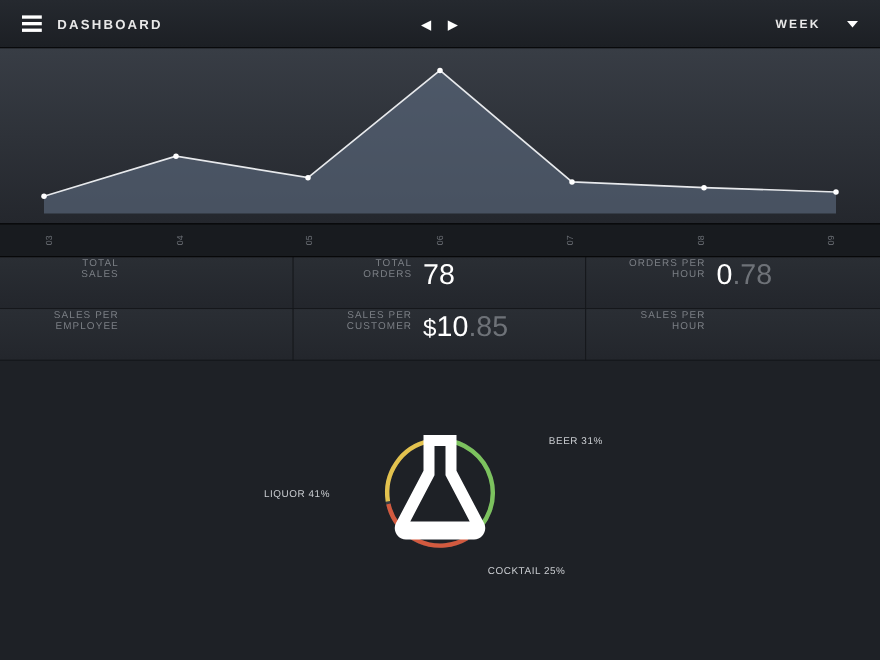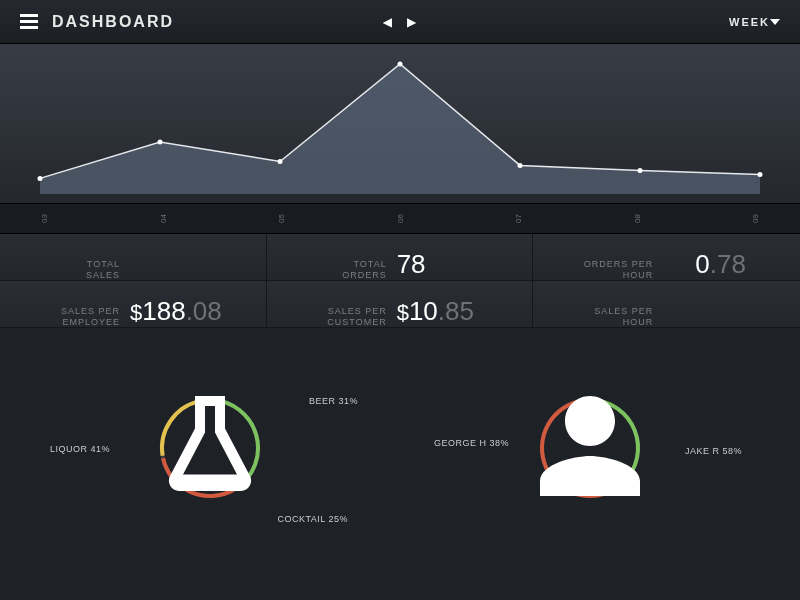--- a/index.html
+++ b/index.html
@@ -14,33 +14,33 @@
   
   .topbar {
     height: 44px;
     background: linear-gradient(#25292f, #1c1f24);
     display: flex; align-items: center;
     padding: 0 20px;
     border-bottom: 1px solid #000;
   }
   .hamburger { width: 18px; display: flex; flex-direction: column; gap: 3px; cursor: pointer; }
   .hamburger span { height: 3px; background: #fff; }
-  .dashboard-label { margin-left: 14px; font-size: 16px; font-weight: 700; letter-spacing: 2px; }
+  .dashboard-label { margin-left: 14px; font-size: 12px; font-weight: 700; letter-spacing: 2px; }
 
   .date-range {
     position: absolute; left: 50%; transform: translateX(-50%);
     display: flex; align-items: center; gap: 14px;
     font-size: 18px; letter-spacing: 1px;
   }
   .date-range .arrow { font-size: 12px; color: #fff; cursor: pointer; }
   .date-text { font-weight: 200; }
   .date-text b { font-weight: 800; }
 
   .period-select {
-    margin-left: auto; display: flex; align-items: center; gap: 0;
+    margin-left: auto; display: flex; align-items: center; gap: 24px;
     font-size: 11px; font-weight: 700; letter-spacing: 2px; cursor: pointer;
   }
   .period-select .tri {
     width: 0; height: 0; border-left: 5px solid transparent;
     border-right: 5px solid transparent; border-top: 6px solid #fff;
   }
 
   
   .chart-area {
     height: 160px;
@@ -59,27 +59,27 @@
   }
   .xaxis span { transform: rotate(-90deg); display: inline-block; }
 
   
   .kpis {
     display: grid;
     grid-template-columns: repeat(3, 1fr);
     grid-template-rows: repeat(2, 47px);
   }
   .kpi {
-    display: flex; align-items: flex-end; justify-content: flex-start;
-    padding-left: 36px;
+    display: flex; align-items: flex-start; justify-content: flex-start;
+    padding-left: 24px;
     background: linear-gradient(#2a2e34, #23262c);
     border-right: 1px solid #15171b;
     border-bottom: 1px solid #15171b;
   }
-  .kpi:nth-child(3n) { border-right: none; gap: 32px; }
+  .kpi:nth-child(3n) { border-right: none; }
   .kpi-label {
     text-align: right; font-size: 9px; letter-spacing: 1px;
     color: #7b7f85; line-height: 1.15;
     width: 84px; margin-right: 10px;
   }
   .kpi-value { font-size: 26px; font-weight: 300; color: #fff; white-space: nowrap; }
   .kpi-value .unit { font-size: 22px; }
   .kpi-value .cents { color: #6e7278; }
 
   
@@ -150,21 +150,20 @@
     <div class="kpi">
       <div class="kpi-label">TOTAL<br>ORDERS</div>
       <div class="kpi-value"><span class="unit"></span>78<span class="cents"></span></div>
     </div>
     <div class="kpi">
       <div class="kpi-label">ORDERS PER<br>HOUR</div>
       <div class="kpi-value"><span class="unit"></span>0<span class="cents">.78</span></div>
     </div>
     <div class="kpi">
       <div class="kpi-label">SALES PER<br>EMPLOYEE</div>
-      <div class="kpi-value"><span class="unit">$</span>188<span class="cents">.08</span></div>
     </div>
     <div class="kpi">
       <div class="kpi-label">SALES PER<br>CUSTOMER</div>
       <div class="kpi-value"><span class="unit">$</span>10<span class="cents">.85</span></div>
     </div>
     <div class="kpi">
       <div class="kpi-label">SALES PER<br>HOUR</div>
     </div>
   </div>
 
@@ -177,32 +176,16 @@
         <path d="M 12.630925612473256 67.75698341296136 A 48 48 0 0 1 49.77454145880112 13.101812427107348" stroke="#e3c24e" stroke-width="4" fill="none" stroke-linecap="butt"></path>
       </svg>
     <div class="donut-center-icon">
       <svg width="20" height="20" viewBox="0 0 24 24" fill="#fff">
           <path d="M9 2v6.5L4 18c-.7 1.3.3 3 1.8 3h12.4c1.5 0 2.5-1.7 1.8-3l-5-9.5V2H9zm2 2h2v5.3l4.4 8.4H6.6L11 9.3V4z"></path>
         </svg>
     </div>
     <div id="donut-drink-labels">
         <div class="donut-label" style="left: -10px; top: 76px;">LIQUOR 41%</div>
         <div class="donut-label" style="right: 2px; top: 28px; margin-left: 12px;">BEER 31%</div>
-        <div class="donut-label" style="right: 12px; bottom: 4px; padding-left: 20px;">COCKTAIL 25%</div>
-      </div>
-  </div>
-  <div class="donut-wrap">
-    <svg id="donut-staff" viewBox="0 0 120 120">
-        <circle cx="60" cy="60" r="48" fill="none" stroke="#3a3e45" stroke-width="4"></circle>
-        <path d="M 61.25649351877791 12.01644840117325 A 48 48 0 0 1 93.76294573490418 94.11837474590364" stroke="#7cc25e" stroke-width="4" fill="none" stroke-linecap="butt"></path>
-        <path d="M 91.93105702340931 95.8386327496988 A 48 48 0 1 1 46.849957502763246 13.836417141637853" stroke="#d25a3f" stroke-width="4" fill="none" stroke-linecap="butt"></path>
-      </svg>
-    <div class="donut-center-icon">
-      <svg width="20" height="20" viewBox="0 0 24 24" fill="#fff">
-          <path d="M12 12c2.8 0 5-2.2 5-5s-2.2-5-5-5-5 2.2-5 5 2.2 5 5 5zm0 2c-3.3 0-10 1.7-10 5v3h20v-3c0-3.3-6.7-5-10-5z"></path>
-        </svg>
-    </div>
-    <div id="donut-staff-labels">
-        <div class="donut-label" style="left: -6px; top: 70px;">GEORGE H 38%</div>
-        <div class="donut-label" style="right: -2px; top: 78px;">JAKE R 58%</div>
+        <div class="donut-label" style="right: 36px; bottom: 4px; padding-left: 20px;">COCKTAIL 25%</div>
       </div>
   </div>
 </div>
 
 </body></html>

